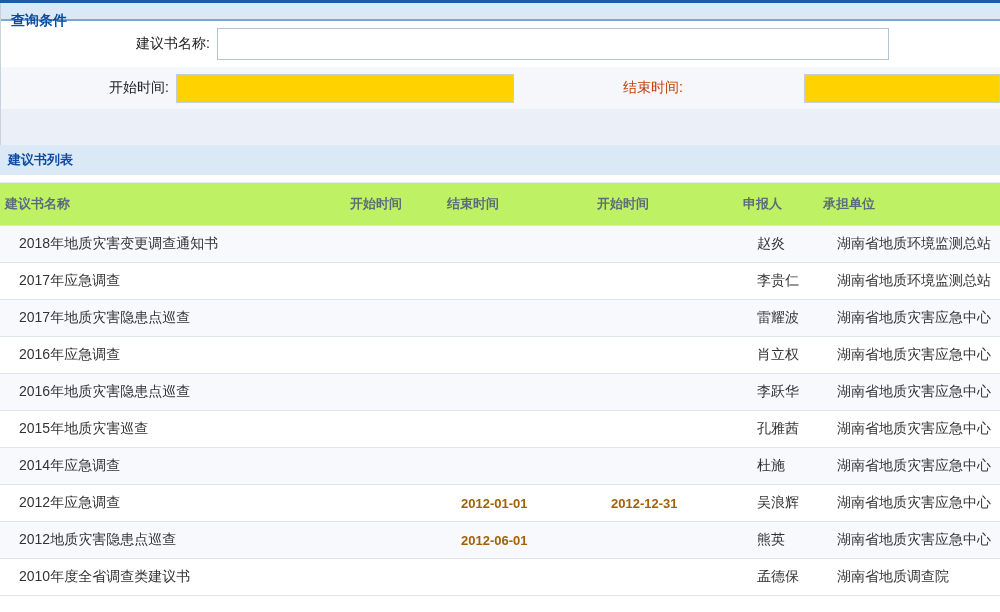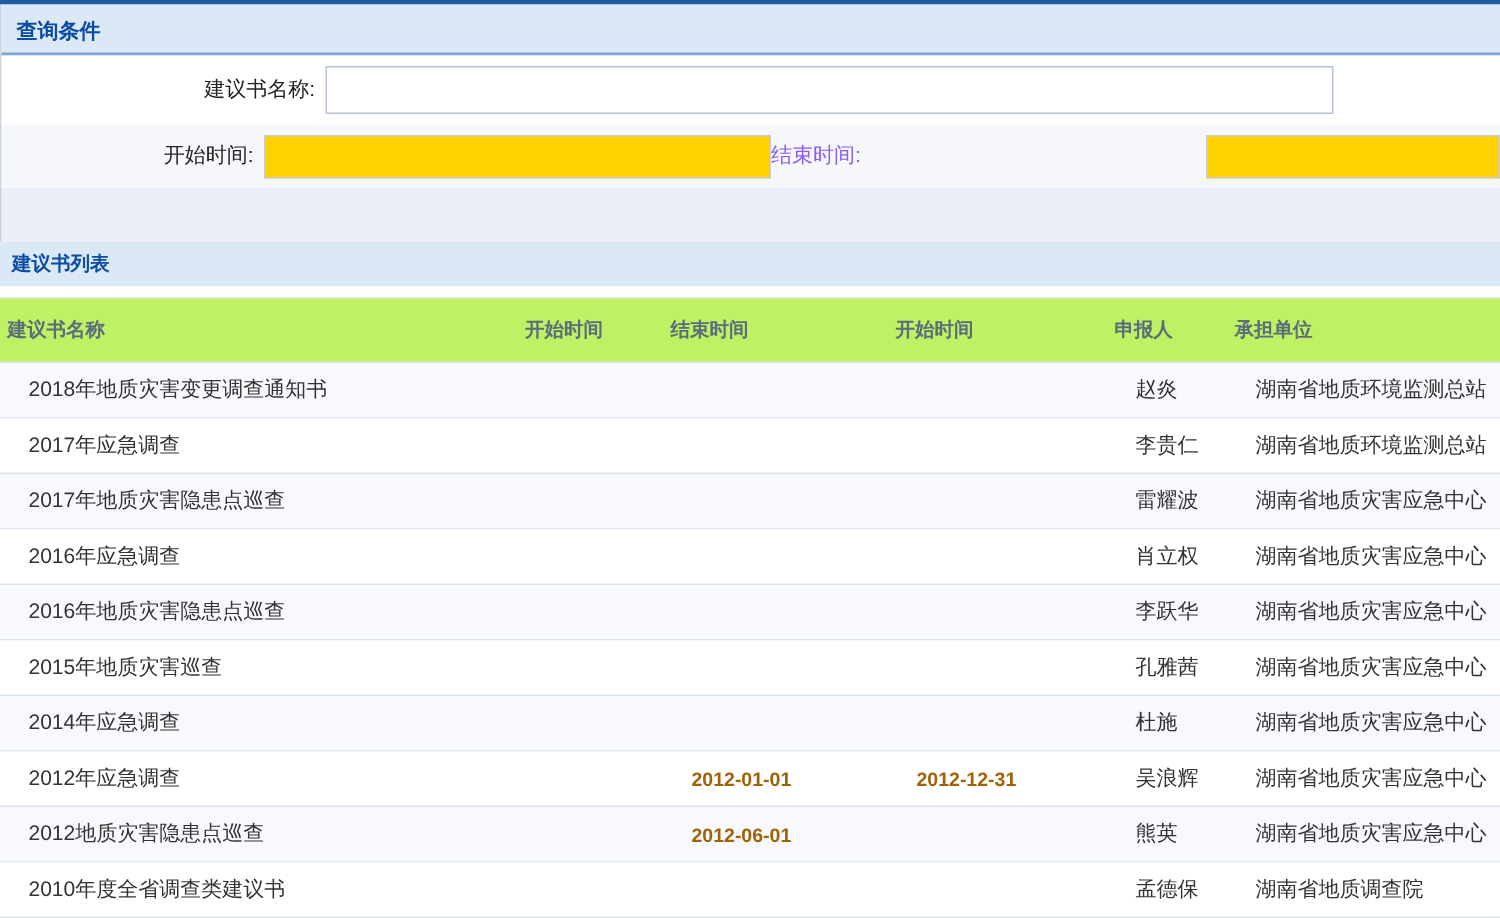--- a/index.html
+++ b/index.html
@@ -13,21 +13,21 @@
   .top-accent { height: 3px; background: #1d5c9e; }
 
   
   .query-panel { border-left: 1px solid #c9d1dd; }
   .section-bar {
     background: #dbe8f6;
     color: #0c4da2;
     font-weight: bold;
   }
   .query-bar {
-    height: 34px; line-height: 34px;
+    height: 18px; line-height: 34px;
     font-size: 14px;
     padding-left: 10px;
     border-bottom: 2px solid #7fa7d6;
   }
   .form-row-1 {
     height: 46px;
     background: #ffffff;
     display: flex; align-items: center; padding-left: 41px;
   }
   .form-row-2 {
@@ -38,23 +38,23 @@
   }
   .field-label {
     width: 168px;
     text-align: right;
     font-size: 14px;
     color: #222222;
     flex: 0 0 auto;
   }
   .field-label-end {
     flex: 1 1 auto;
-    text-align: left;
-    font-size: 14px;
-    color: #8b5cf6;
+    text-align: center;
+    font-size: 14px;
+    color: #c2410c;
   }
   .text-input {
     margin-left: 7px;
     width: 672px; height: 32px;
     border: 1px solid #b5c4d8;
     background: #ffffff;
     font-size: 14px;
     padding: 0 6px;
     outline: none;
   }

